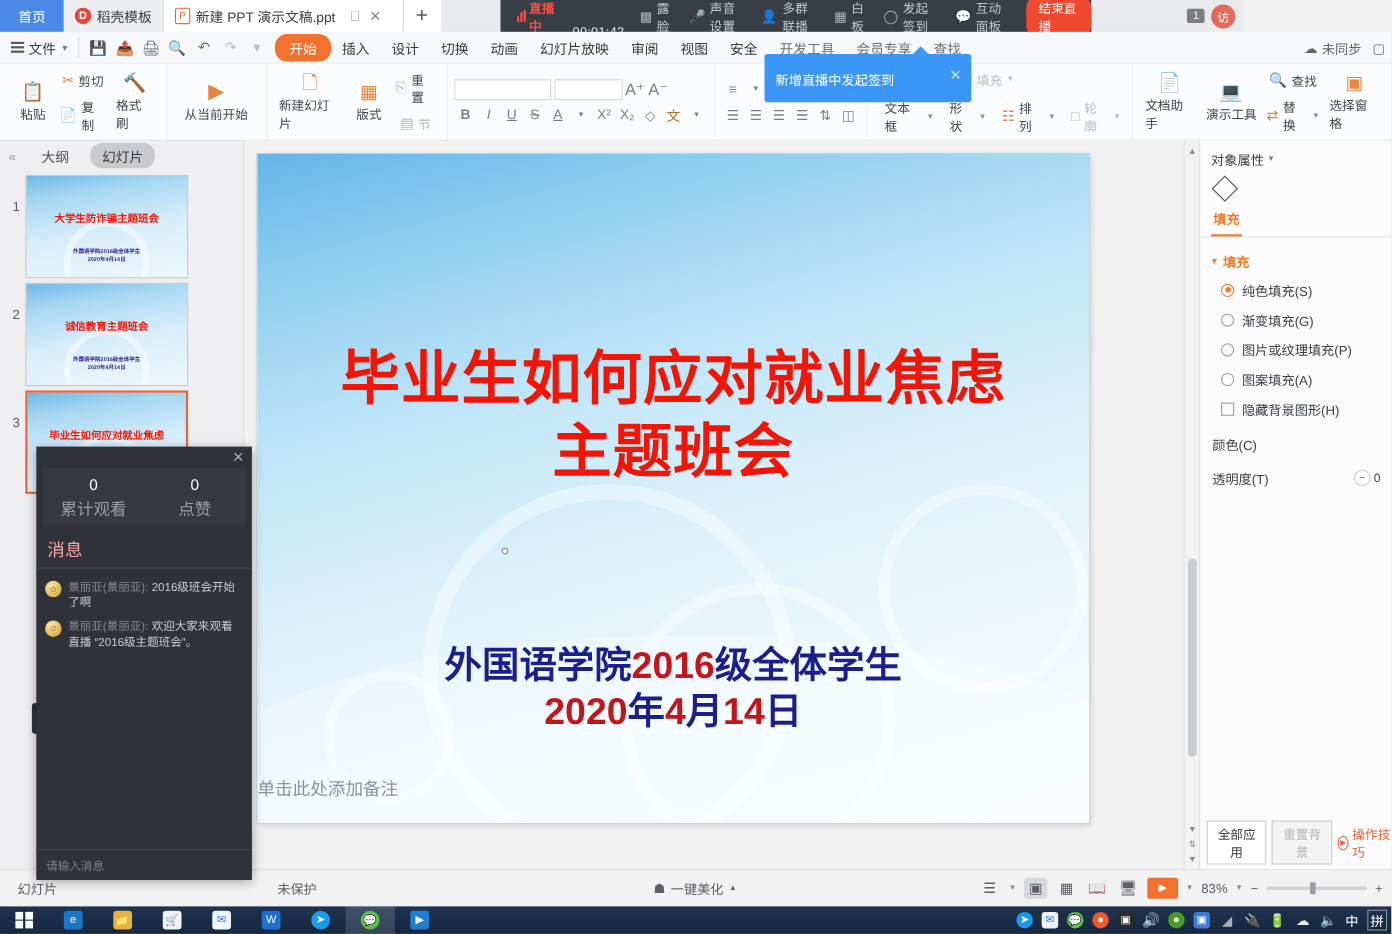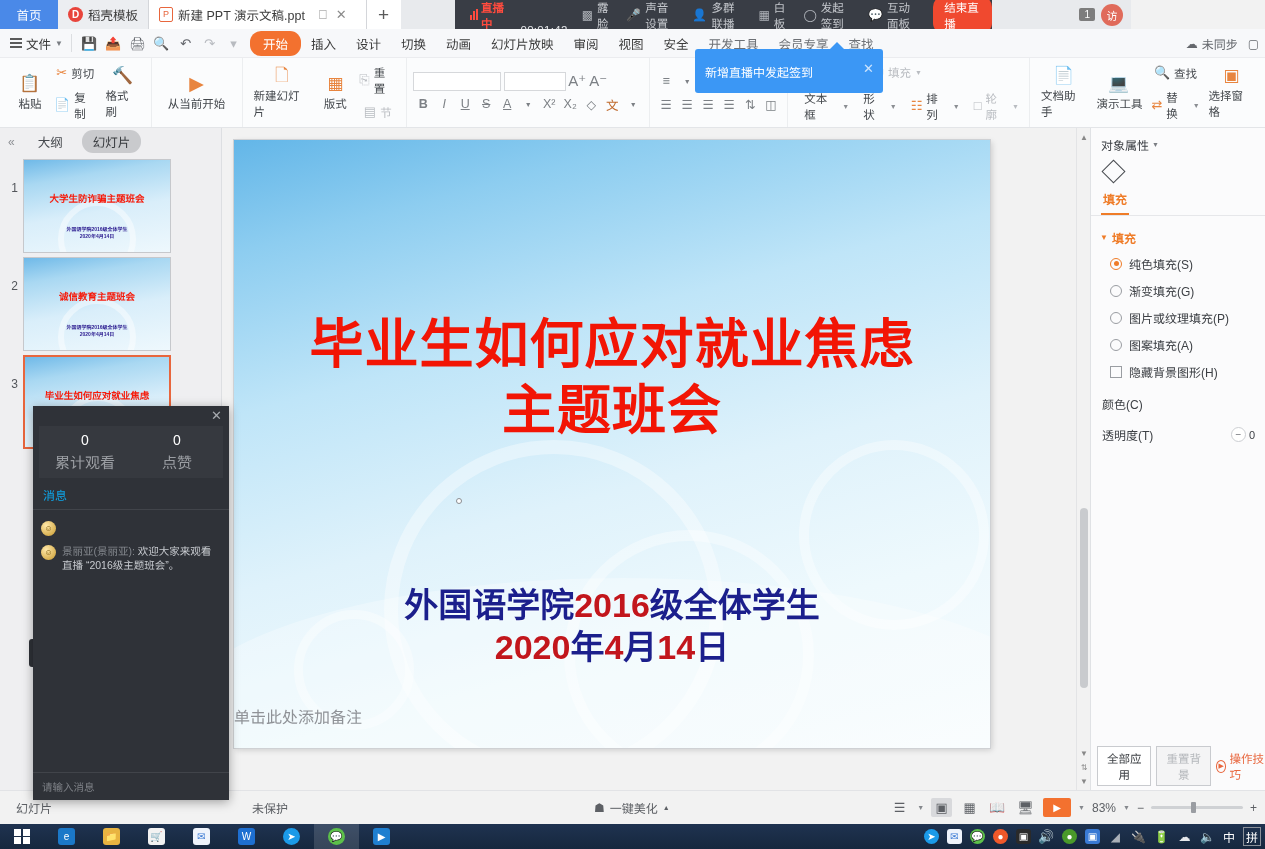--- a/index.html
+++ b/index.html
@@ -165,21 +165,21 @@
     position:absolute; left:33px; top:406px; width:196px; height:394px;
     background:#2f3238; z-index:55; box-shadow:0 2px 10px rgba(0,0,0,.35);
     display:flex; flex-direction:column; color:#d8dade;
   }
   .chat-bar { height:20px; position:relative; }
   .chat-x { position:absolute; right:7px; top:2px; color:#a8abb0; font-size:13px; cursor:pointer;}
   .chat-stats { display:flex; background:#36393f; margin: 0 6px; height:52px; }
   .stat { flex:1; display:flex; flex-direction:column; align-items:center; justify-content:center; gap:3px;}
   .stat b { font-size:14px; color:#fff; font-weight:normal;}
   .stat span { font-size:15px; color:#9a9da2;}
-  .chat-sec { padding:8px 10px 6px; font-size:12px; color:#0ea5e9; border-bottom:1px solid #41444a;}
+  .chat-sec { padding:8px 10px 6px; font-size:16px; color:#fca5a5; border-bottom:1px solid #41444a;}
   .msgs { flex:1; overflow:hidden; padding-top:6px;}
   .msg { display:flex; gap:6px; padding:4px 9px 4px 8px;}
   .msg .av {
     width:15px;height:15px;border-radius:50%;flex:0 0 auto;margin-top:1px;
     background: radial-gradient(circle at 35% 30%, #ffe8a8, #c99a2e);
     display:flex;align-items:center;justify-content:center;font-size:8px;color:#7a5a12;
   }
   .msg .txt { font-size:10.5px; line-height:14px; color:#c8cbd0;}
   .msg .nm { color:#83878d; }
   .chat-input {
@@ -667,20 +667,21 @@
       </div>
       <div class="stat">
         <b>0</b>
         <span>点赞</span>
       </div>
     </div>
     <div class="chat-sec">消息</div>
     <div class="msgs">
       <div class="msg">
         <span class="av">☺</span>
+        <span class="txt"><span class="nm">景丽亚(景丽亚):</span> <span>2016级班会开始了啊</span></span>
       </div>
       <div class="msg">
         <span class="av">☺</span>
         <span class="txt"><span class="nm">景丽亚(景丽亚):</span> <span>欢迎大家来观看直播 “2016级主题班会”。</span></span>
       </div>
     </div>
     <div class="chat-input">请输入消息</div>
   </div>
   <div class="chat-handle">‹</div>
 

